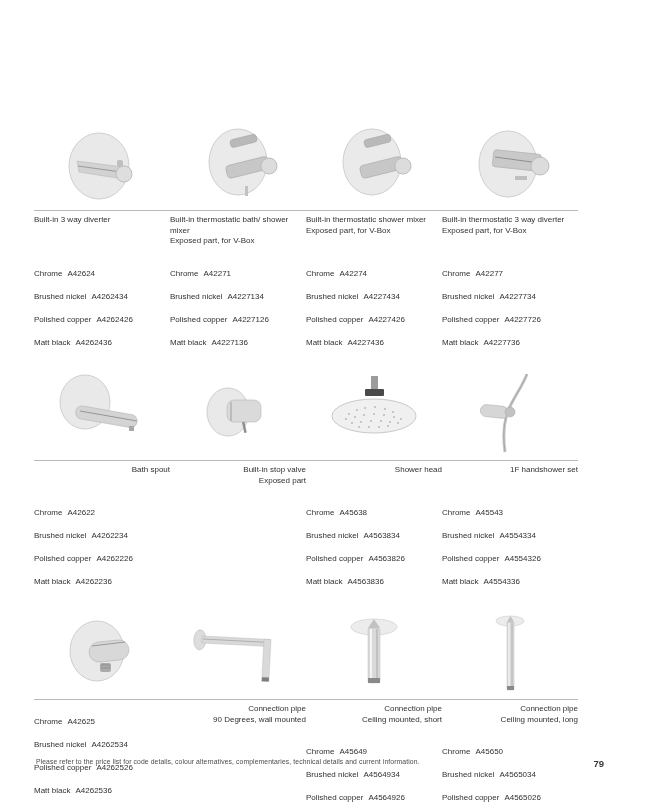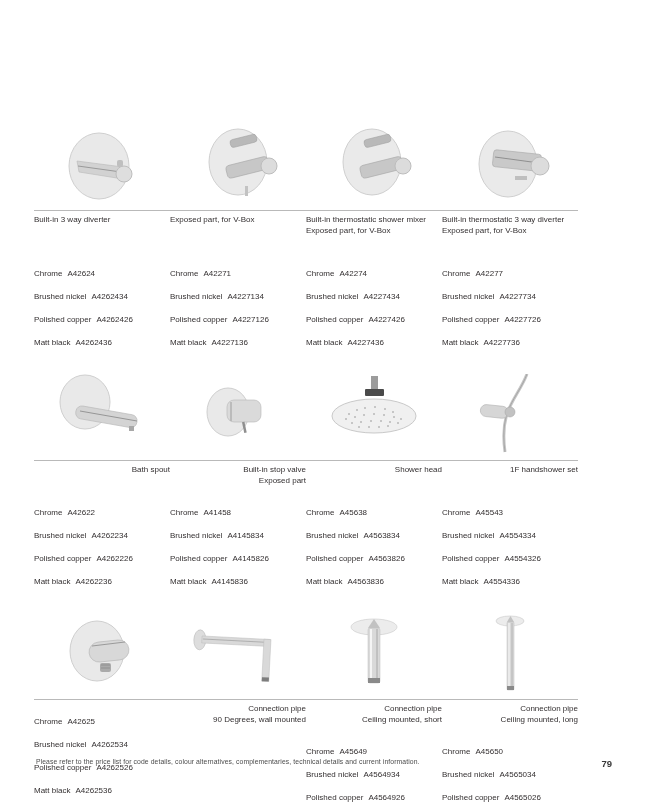--- a/index.html
+++ b/index.html
@@ -31,21 +31,21 @@
     font-size:8px;line-height:10.5px;letter-spacing:0;
   }
   .codes{margin-top:4px;}
   .cl{font-size:8px;line-height:11px;white-space:nowrap;margin-top:12px;}
   .cl .code{margin-left:5px;}
   .footer-note{
     position:absolute;left:36px;bottom:42px;
     font-size:6.8px;color:#4c4c4c;letter-spacing:0.1px;
   }
   .page-number{
-    position:absolute;right:34px;bottom:38px;
+    position:absolute;right:42px;bottom:38px;
     font-size:9.5px;font-weight:bold;color:#3a3a3a;
   }
   svg{display:block;}
 </style>
 </head>
 <body>
 
 <div class="page">
   <div class="grid">
 
@@ -77,20 +77,21 @@
         <svg width="110" height="80" viewBox="0 0 110 80">
           <ellipse cx="55" cy="38" rx="29" ry="33" fill="#eaeaea" stroke="#cfcfcf"></ellipse>
           <rect x="47" y="13" width="27" height="8" rx="3" transform="rotate(-14 60 17)" fill="#b9b9b9" stroke="#9e9e9e" stroke-width="0.5"></rect>
           <rect x="43" y="37" width="43" height="13" rx="4" transform="rotate(-14 64 43)" fill="#c7c7c7" stroke="#a8a8a8" stroke-width="0.6"></rect>
           <circle cx="86" cy="42" r="8" fill="#dcdcdc" stroke="#bdbdbd"></circle>
           <rect x="62" y="62" width="3" height="10" fill="#c2c2c2"></rect>
         </svg>
       </div>
       <div class="rule"></div>
       <div class="tblock">
+        <div class="title">Built-in thermostatic bath/ shower mixer</div>
         <div class="subtitle">Exposed part, for V-Box</div>
       </div>
       <div class="codes">
         <div class="cl"><span>Chrome</span><span class="code">A42271</span></div>
         <div class="cl"><span>Brushed nickel</span><span class="code">A4227134</span></div>
         <div class="cl"><span>Polished copper</span><span class="code">A4227126</span></div>
         <div class="cl"><span>Matt black</span><span class="code">A4227136</span></div>
       </div>
     </div>
 
@@ -167,26 +168,20 @@
           <ellipse cx="45" cy="38" rx="21" ry="24" fill="#e9e9e9" stroke="#cfcfcf"></ellipse>
           <rect x="44" y="26" width="34" height="22" rx="7" fill="#dadada" stroke="#b5b5b5" stroke-width="0.6"></rect>
           <path d="M48 28 L48 47" stroke="#b0b0b0" stroke-width="1.5"></path>
           <rect x="60" y="48" width="2.5" height="11" transform="rotate(-12 61 53)" fill="#8f8f8f"></rect>
         </svg>
       </div>
       <div class="rule"></div>
       <div class="tblock">
         <div class="title">Built-in stop valve</div>
         <div class="subtitle">Exposed part</div>
-      </div>
-      <div class="codes">
-        <div class="cl"><span>Chrome</span><span class="code">A41458</span></div>
-        <div class="cl"><span>Brushed nickel</span><span class="code">A4145834</span></div>
-        <div class="cl"><span>Polished copper</span><span class="code">A4145826</span></div>
-        <div class="cl"><span>Matt black</span><span class="code">A4145836</span></div>
       </div>
     </div>
 
     <div class="cell r2">
       <div class="img">
         <svg width="110" height="80" viewBox="0 0 110 80">
           <rect x="52" y="2" width="7" height="16" fill="#9c9c9c"></rect>
           <rect x="46" y="15" width="19" height="7" rx="1" fill="#4a4a4a"></rect>
           <ellipse cx="55" cy="42" rx="42" ry="17" fill="#f0f0f0" stroke="#c9c9c9"></ellipse>
           <g fill="#b8b8b8">

